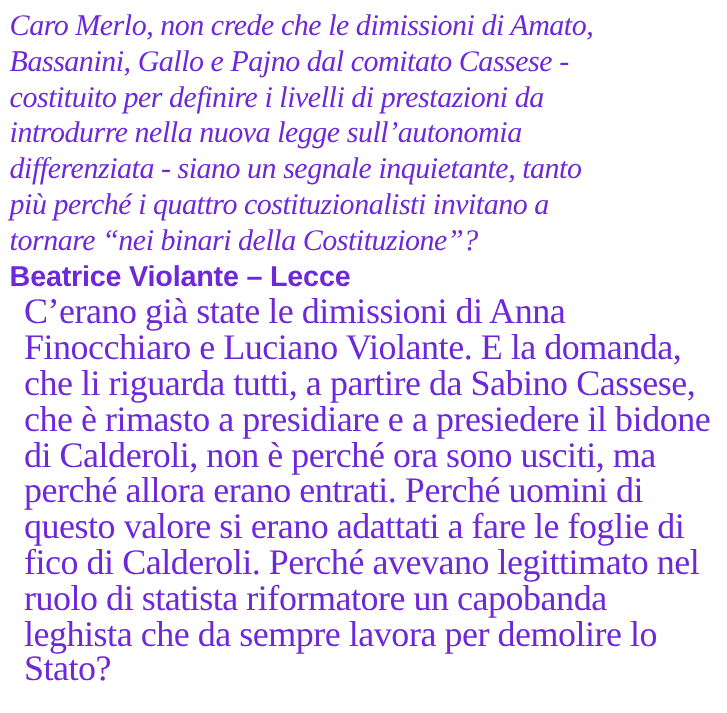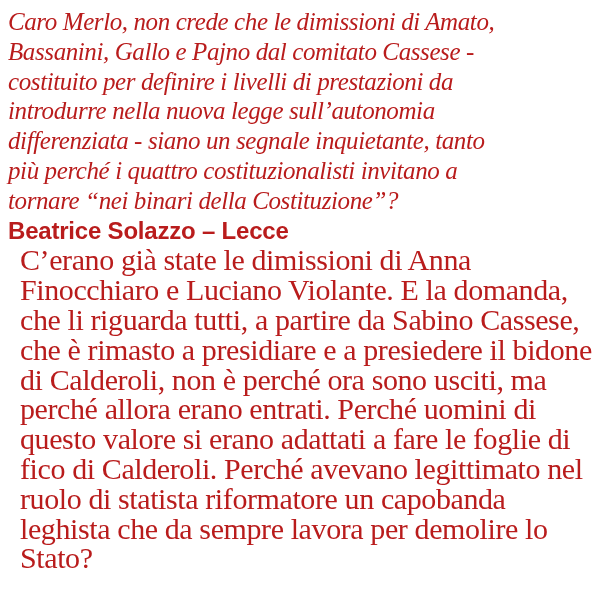--- a/index.html
+++ b/index.html
@@ -8,21 +8,21 @@
     background: #ffffff;
   }
   .page {
     position: relative;
     width: 606px;
     height: 594px;
     background: #ffffff;
     overflow: hidden;
     box-sizing: border-box;
     padding: 7px 6px 0 8px;
-    color: #b91c1c;
+    color: #6d28d9;
   }
   .question {
     font-family: "Liberation Serif", "DejaVu Serif", serif;
     font-style: italic;
     font-size: 25px;
     line-height: 29.8px;
     letter-spacing: -0.4px;
     white-space: pre;
     margin: 0;
   }
@@ -49,21 +49,21 @@
 <body>
 
 <div class="page">
   <p class="question">Caro Merlo, non crede che le dimissioni di Amato,
 Bassanini, Gallo e Pajno dal comitato Cassese -
 costituito per definire i livelli di prestazioni da
 introdurre nella nuova legge sull’autonomia
 differenziata - siano un segnale inquietante, tanto
 più perché i quattro costituzionalisti invitano a
 tornare “nei binari della Costituzione”?</p>
-  <p class="author">Beatrice Solazzo – Lecce</p>
+  <p class="author">Beatrice Violante – Lecce</p>
   <p class="answer">C’erano già state le dimissioni di Anna
 Finocchiaro e Luciano Violante. E la domanda,
 che li riguarda tutti, a partire da Sabino Cassese,
 che è rimasto a presidiare e a presiedere il bidone
 di Calderoli, non è perché ora sono usciti, ma
 perché allora erano entrati. Perché uomini di
 questo valore si erano adattati a fare le foglie di
 fico di Calderoli. Perché avevano legittimato nel
 ruolo di statista riformatore un capobanda
 leghista che da sempre lavora per demolire lo

